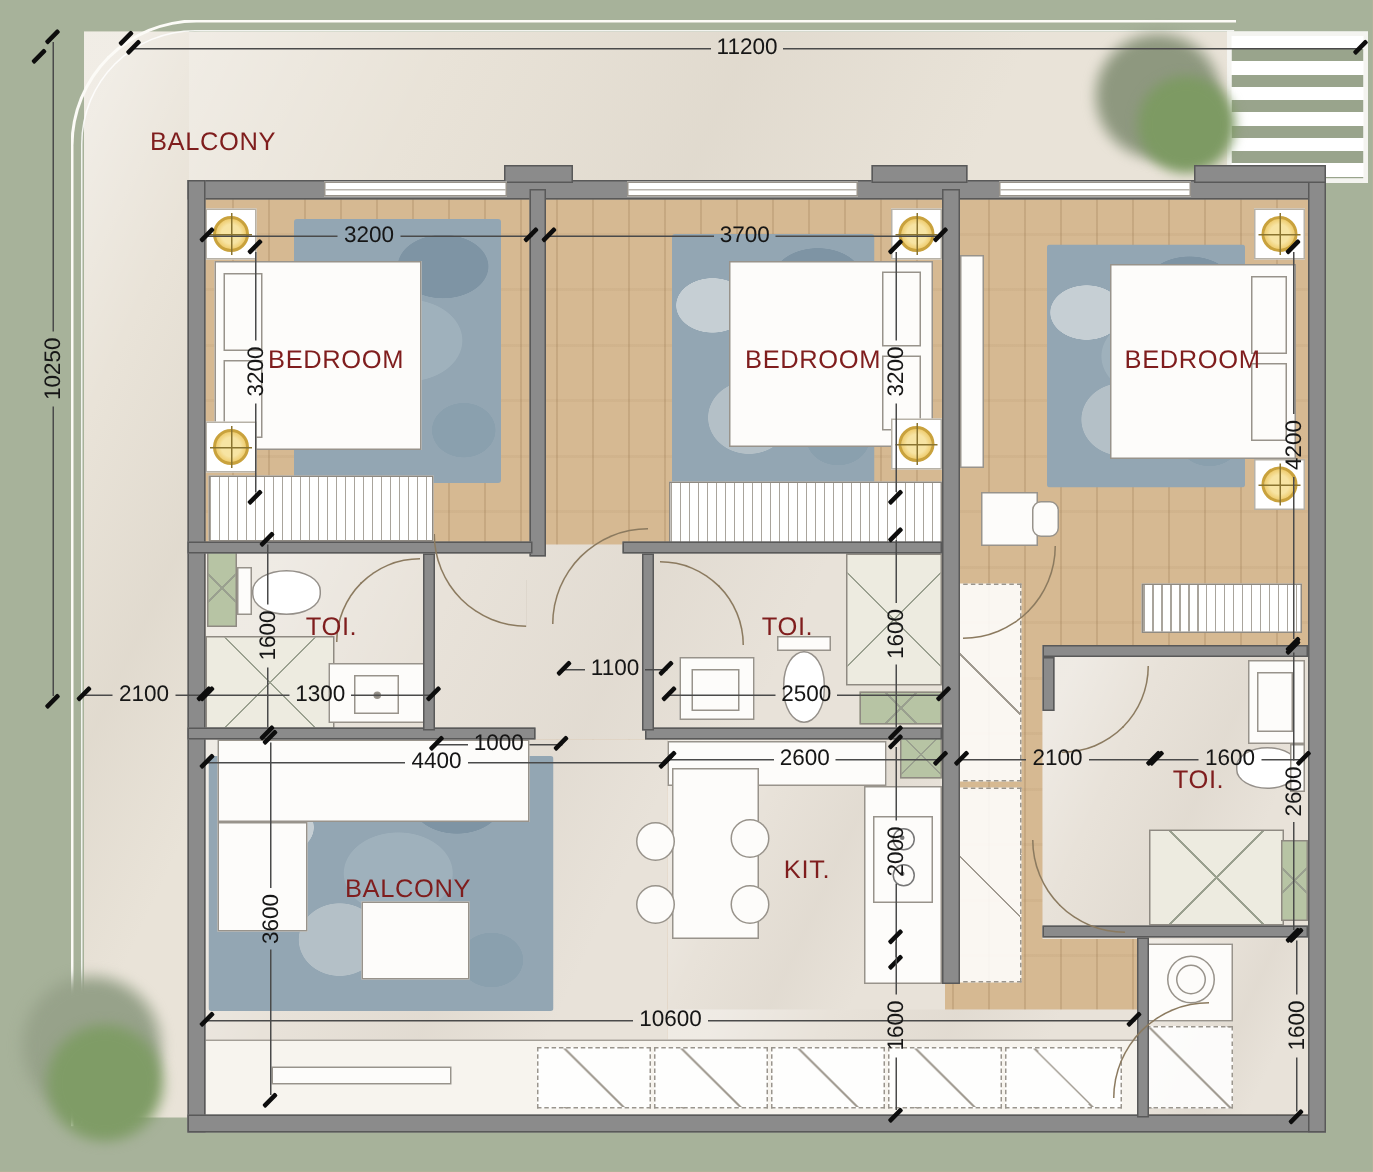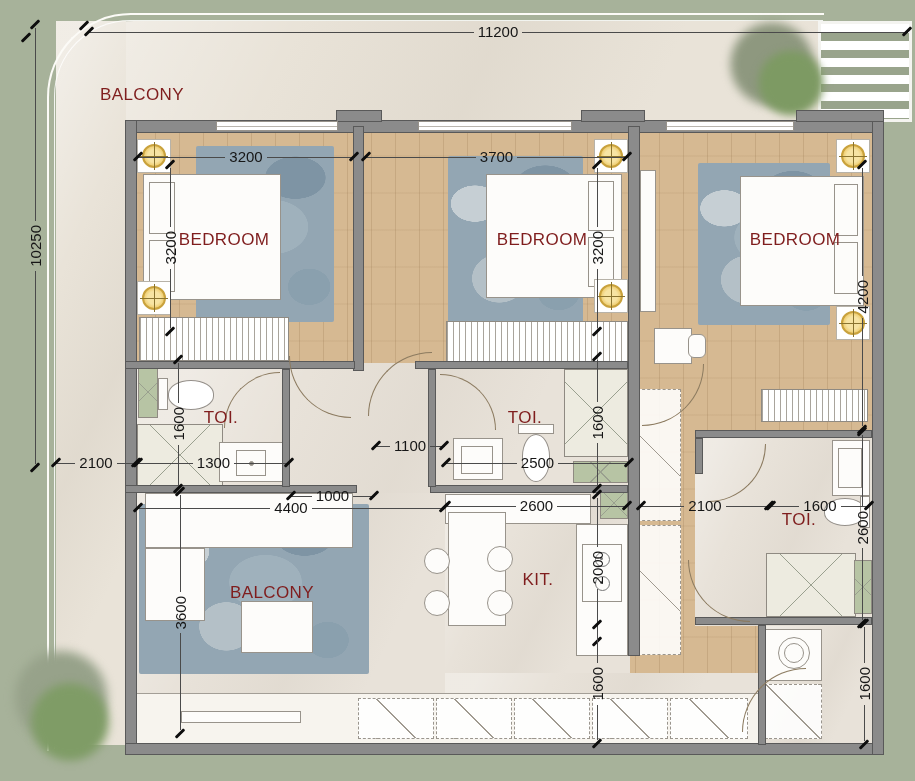--- a/index.html
+++ b/index.html
@@ -262,20 +262,25 @@
   <div class="dim-h" style="left:640px;top:498px;width:130px;">
       <i class="tk a"></i>
       <span class="lbl">2100</span>
       <i class="tk b"></i>
     </div>
   <div class="dim-h" style="left:770px;top:498px;width:100px;">
       <i class="tk a"></i>
       <span class="lbl">1600</span>
       <i class="tk b"></i>
     </div>
+  <div class="dim-h" style="left:137px;top:672px;width:620px;">
+      <i class="tk a"></i>
+      <span class="lbl">10600</span>
+      <i class="tk b"></i>
+    </div>
 
   <div class="dim-v" style="left:27px;top:28px;height:436px;">
       <i class="tk a"></i>
       <span class="lbl">10250</span>
       <i class="tk b"></i>
     </div>
   <div class="dim-v" style="left:162px;top:168px;height:160px;">
       <i class="tk a"></i>
       <span class="lbl">3200</span>
       <i class="tk b"></i>

